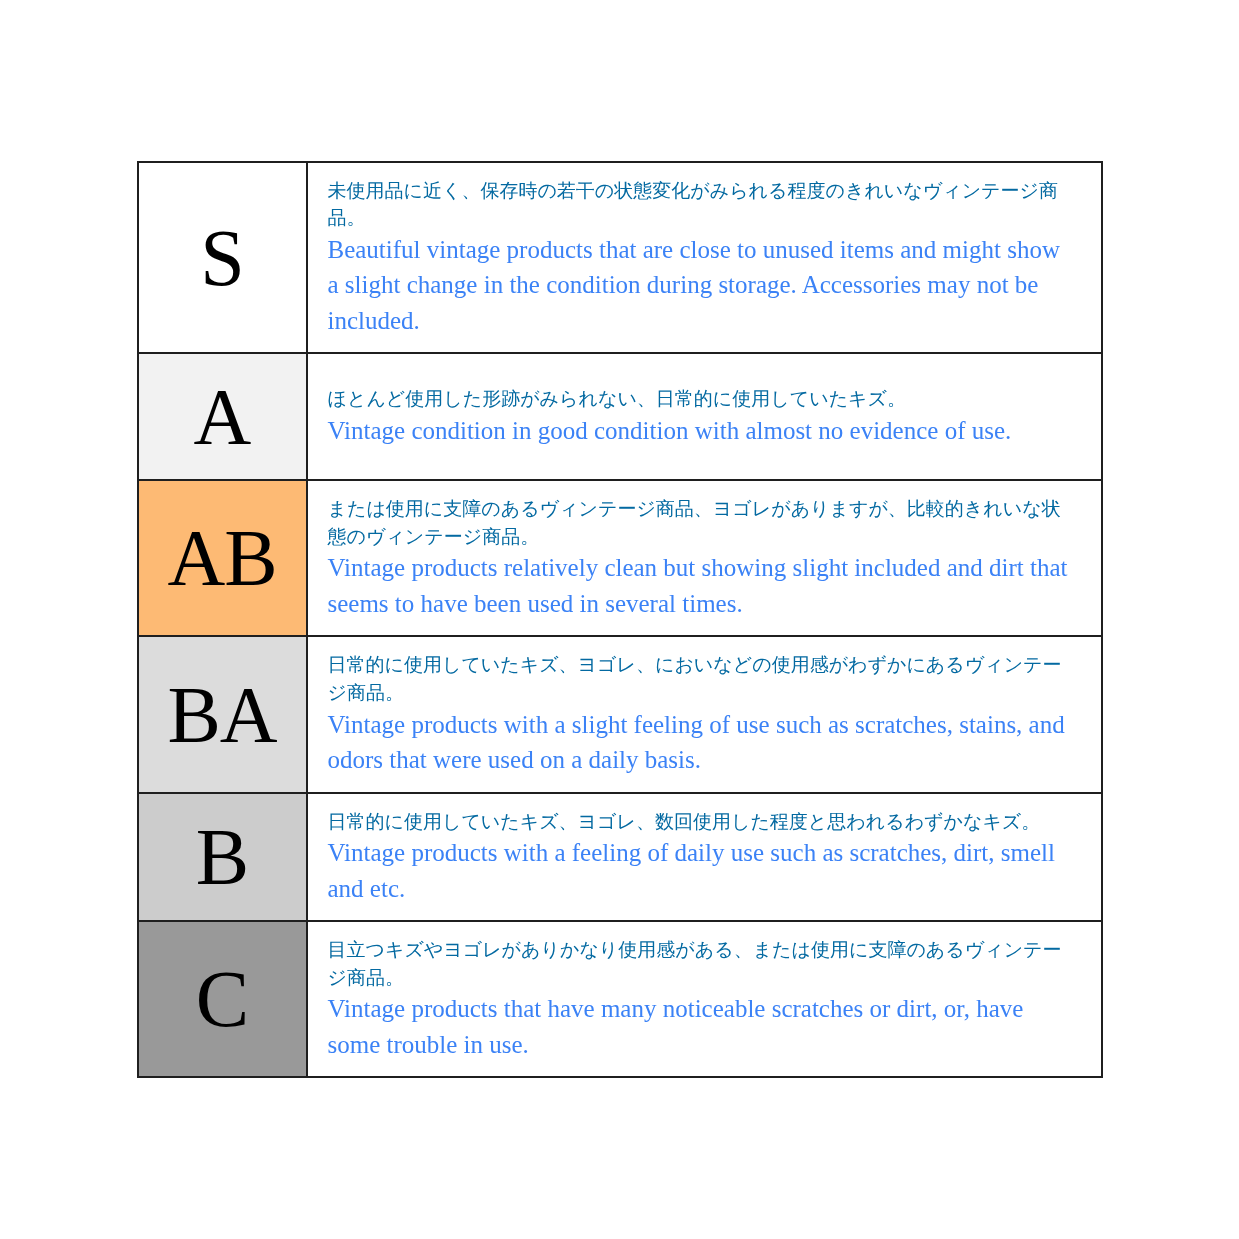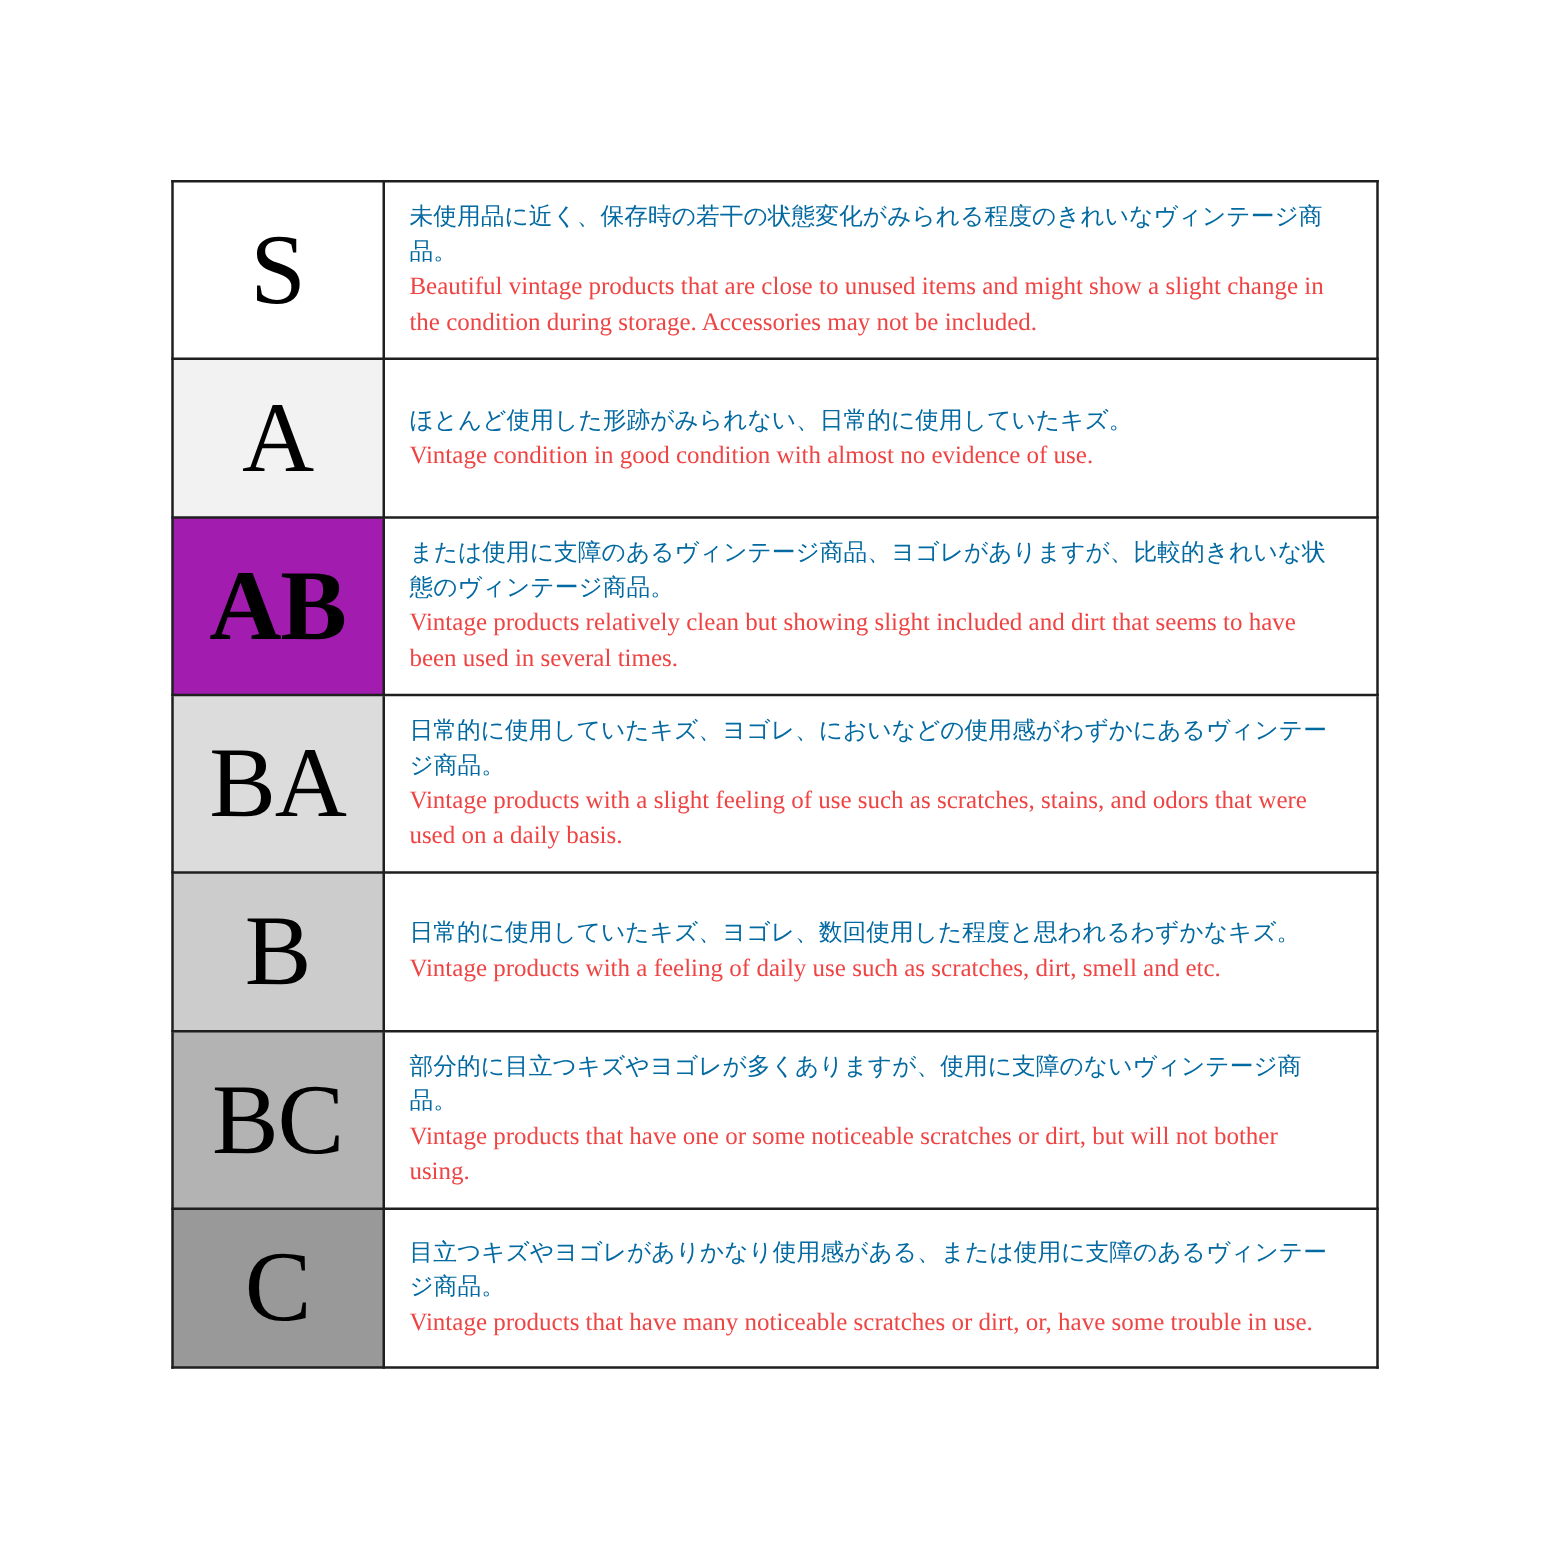--- a/index.html
+++ b/index.html
@@ -42,23 +42,23 @@
     vertical-align: middle;
     padding: 14px 32px 14px 20px;
     background: #ffffff;
   }
   .desc-jp {
     font-size: 19px;
     line-height: 1.45;
     color: #0369a1;
   }
   .desc-en {
-    font-size: 20px;
+    font-size: 25px;
     line-height: 1.42;
-    color: #ef4444;
+    color: #3b82f6;
     font-family: Liberation Serif, serif;
   }
 </style>
 </head>
 <body>
 
 <div class="page">
   <table class="grade-table">
     <tbody>
 
@@ -76,21 +76,21 @@
         <td class="grade-cell" style="background-color: rgb(242, 242, 242);">
           <span class="grade-letter">A</span>
         </td>
         <td class="desc-cell">
           <div class="desc-jp">ほとんど使用した形跡がみられない、日常的に使用していたキズ。</div>
           <div class="desc-en">Vintage condition in good condition with almost no evidence of use.</div>
         </td>
       </tr>
 
       <tr>
-        <td class="grade-cell" style="background-color: #a21caf; font-weight: bold;">
+        <td class="grade-cell" style="background-color: #fdba74;">
           <span class="grade-letter">AB</span>
         </td>
         <td class="desc-cell">
           <div class="desc-jp">または使用に支障のあるヴィンテージ商品、ヨゴレがありますが、比較的きれいな状態のヴィンテージ商品。</div>
           <div class="desc-en">Vintage products relatively clean but showing slight included and dirt that seems to have been used in several times.</div>
         </td>
       </tr>
 
       <tr>
         <td class="grade-cell" style="background-color: rgb(220, 220, 220); margin-left: 35px;">
@@ -105,29 +105,20 @@
       <tr>
         <td class="grade-cell" style="background-color: rgb(204, 204, 204);">
           <span class="grade-letter">B</span>
         </td>
         <td class="desc-cell">
           <div class="desc-jp">日常的に使用していたキズ、ヨゴレ、数回使用した程度と思われるわずかなキズ。</div>
           <div class="desc-en">Vintage products with a feeling of daily use such as scratches, dirt, smell and etc.</div>
         </td>
       </tr>
 
-      <tr>
-        <td class="grade-cell" style="background-color: rgb(179, 179, 179);">
-          <span class="grade-letter">BC</span>
-        </td>
-        <td class="desc-cell">
-          <div class="desc-jp">部分的に目立つキズやヨゴレが多くありますが、使用に支障のないヴィンテージ商品。</div>
-          <div class="desc-en">Vintage products that have one or some noticeable scratches or dirt, but will not bother using.</div>
-        </td>
-      </tr>
 
       <tr>
         <td class="grade-cell" style="background-color: rgb(153, 153, 153);">
           <span class="grade-letter">C</span>
         </td>
         <td class="desc-cell">
           <div class="desc-jp">目立つキズやヨゴレがありかなり使用感がある、または使用に支障のあるヴィンテージ商品。</div>
           <div class="desc-en">Vintage products that have many noticeable scratches or dirt, or, have some trouble in use.</div>
         </td>
       </tr>

